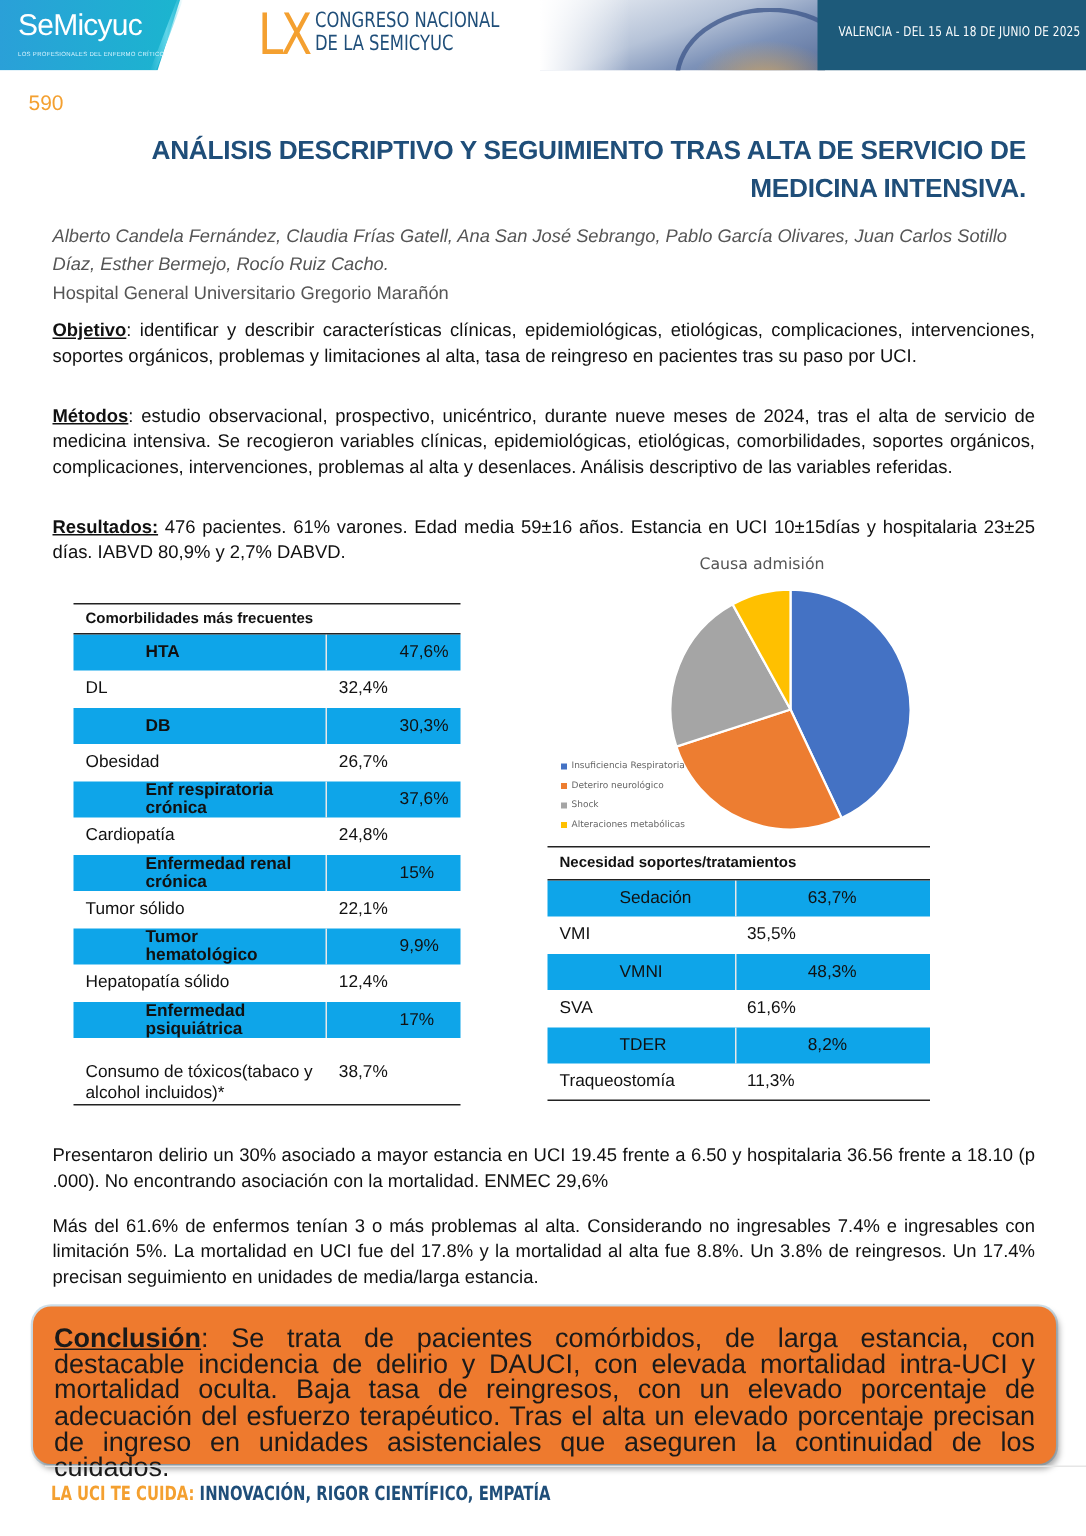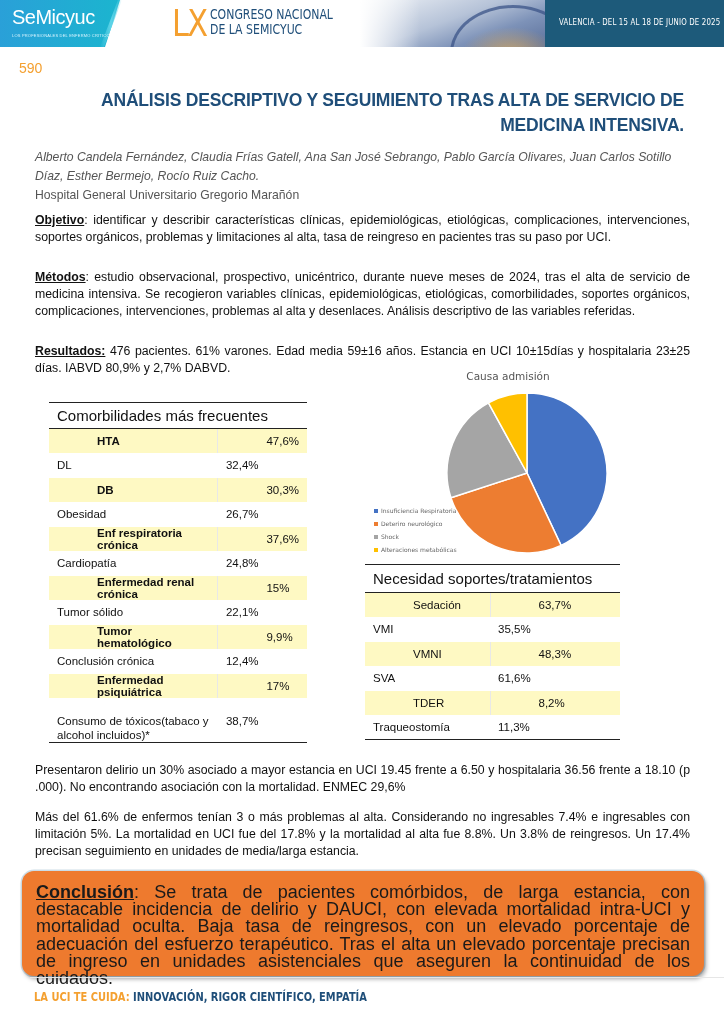--- a/index.html
+++ b/index.html
@@ -36,23 +36,23 @@
 
   .para { position: absolute; left: 35px; width: 655px; font-size: 12.3px; line-height: 17.2px; text-align: justify; color: #111; }
   .para .lbl { font-weight: bold; text-decoration: underline; }
   #p-obj { top: 212px; }
   #p-met { top: 269px; }
   #p-res { top: 343px; }
 
   
   table { border-collapse: collapse; font-size: 11.5px; }
   .tbl { position: absolute; }
-  .tbl th { text-align: left; font-weight: normal; padding: 4px 8px; border-top: 1.5px solid #222; border-bottom: 1.5px solid #222; font-size: 15px; }
+  .tbl th { text-align: left; font-weight: bold; padding: 4px 8px; border-top: 1.5px solid #222; border-bottom: 1.5px solid #222; font-size: 10px; }
   .tbl td { padding: 0 8px; height: 24.5px; vertical-align: middle; }
-  .tbl tr.g td { background: #fef9c3; font-weight: bold; padding-left: 48px; }
+  .tbl tr.g td { background: #0ea5e9; font-weight: bold; padding-left: 48px; }
   .tbl tr.g td.val { font-weight: normal; border-left: 1px solid #e8e8e8; }
   .tbl tr.last td { border-bottom: 1.5px solid #222; }
   #tbl1 { left: 49px; top: 402px; width: 258px; }
   #tbl1 td.lab { width: 186px; }
   #tbl1 tr.tall td { height: 44px; vertical-align: top; padding-top: 16px; line-height: 14px; }
   #tbl2 { left: 365px; top: 564px; width: 255px; }
   #tbl2 td.lab { width: 125px; }
   #tbl2 th { padding-top: 5px; padding-bottom: 5px; margin-top: 21px; }
 
   
@@ -144,21 +144,21 @@
       </tr>
     <tr>
         <td class="lab">Tumor sólido</td>
         <td class="val">22,1%</td>
       </tr>
     <tr class="g">
         <td class="lab">Tumor hematológico</td>
         <td class="val">9,9%</td>
       </tr>
     <tr>
-        <td class="lab">Conclusión crónica</td>
+        <td class="lab">Hepatopatía sólido</td>
         <td class="val">12,4%</td>
       </tr>
     <tr class="g">
         <td class="lab">Enfermedad psiquiátrica</td>
         <td class="val">17%</td>
       </tr>
     <tr class="last tall">
         <td class="lab">Consumo de tóxicos(tabaco y alcohol incluidos)*</td>
         <td class="val">38,7%</td>
       </tr>

